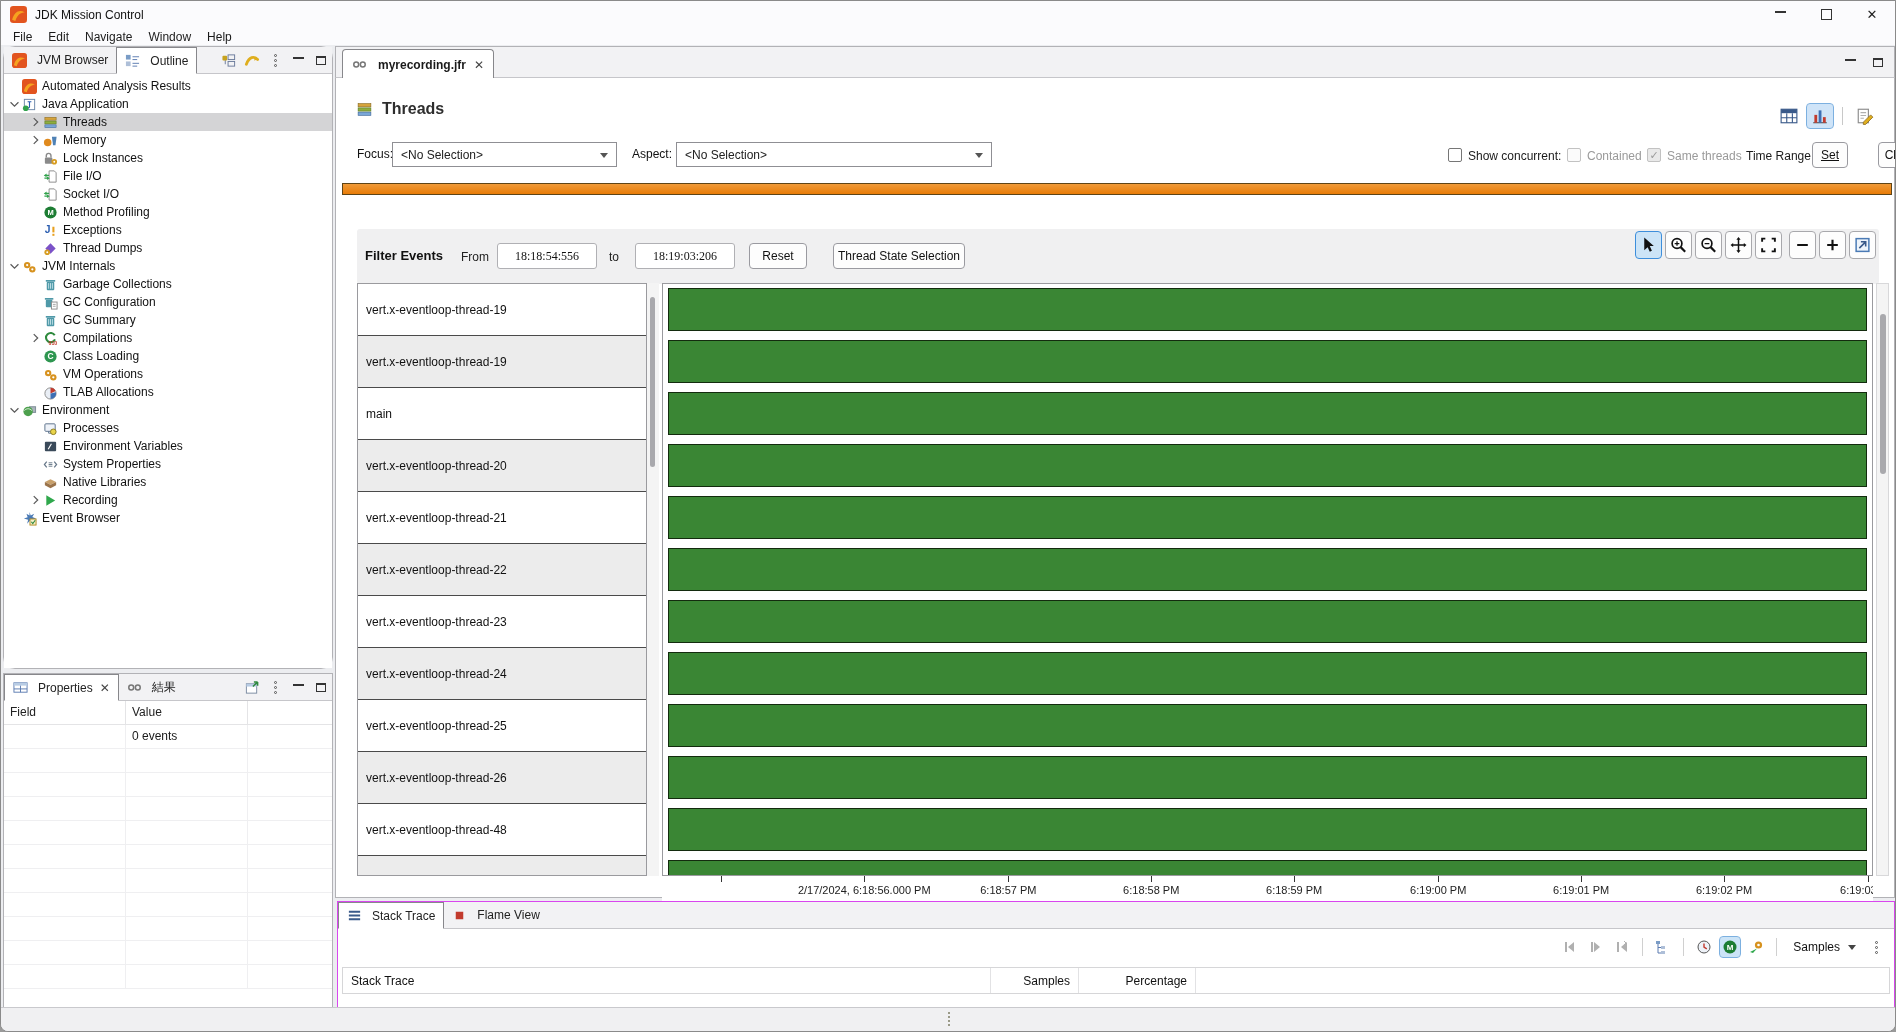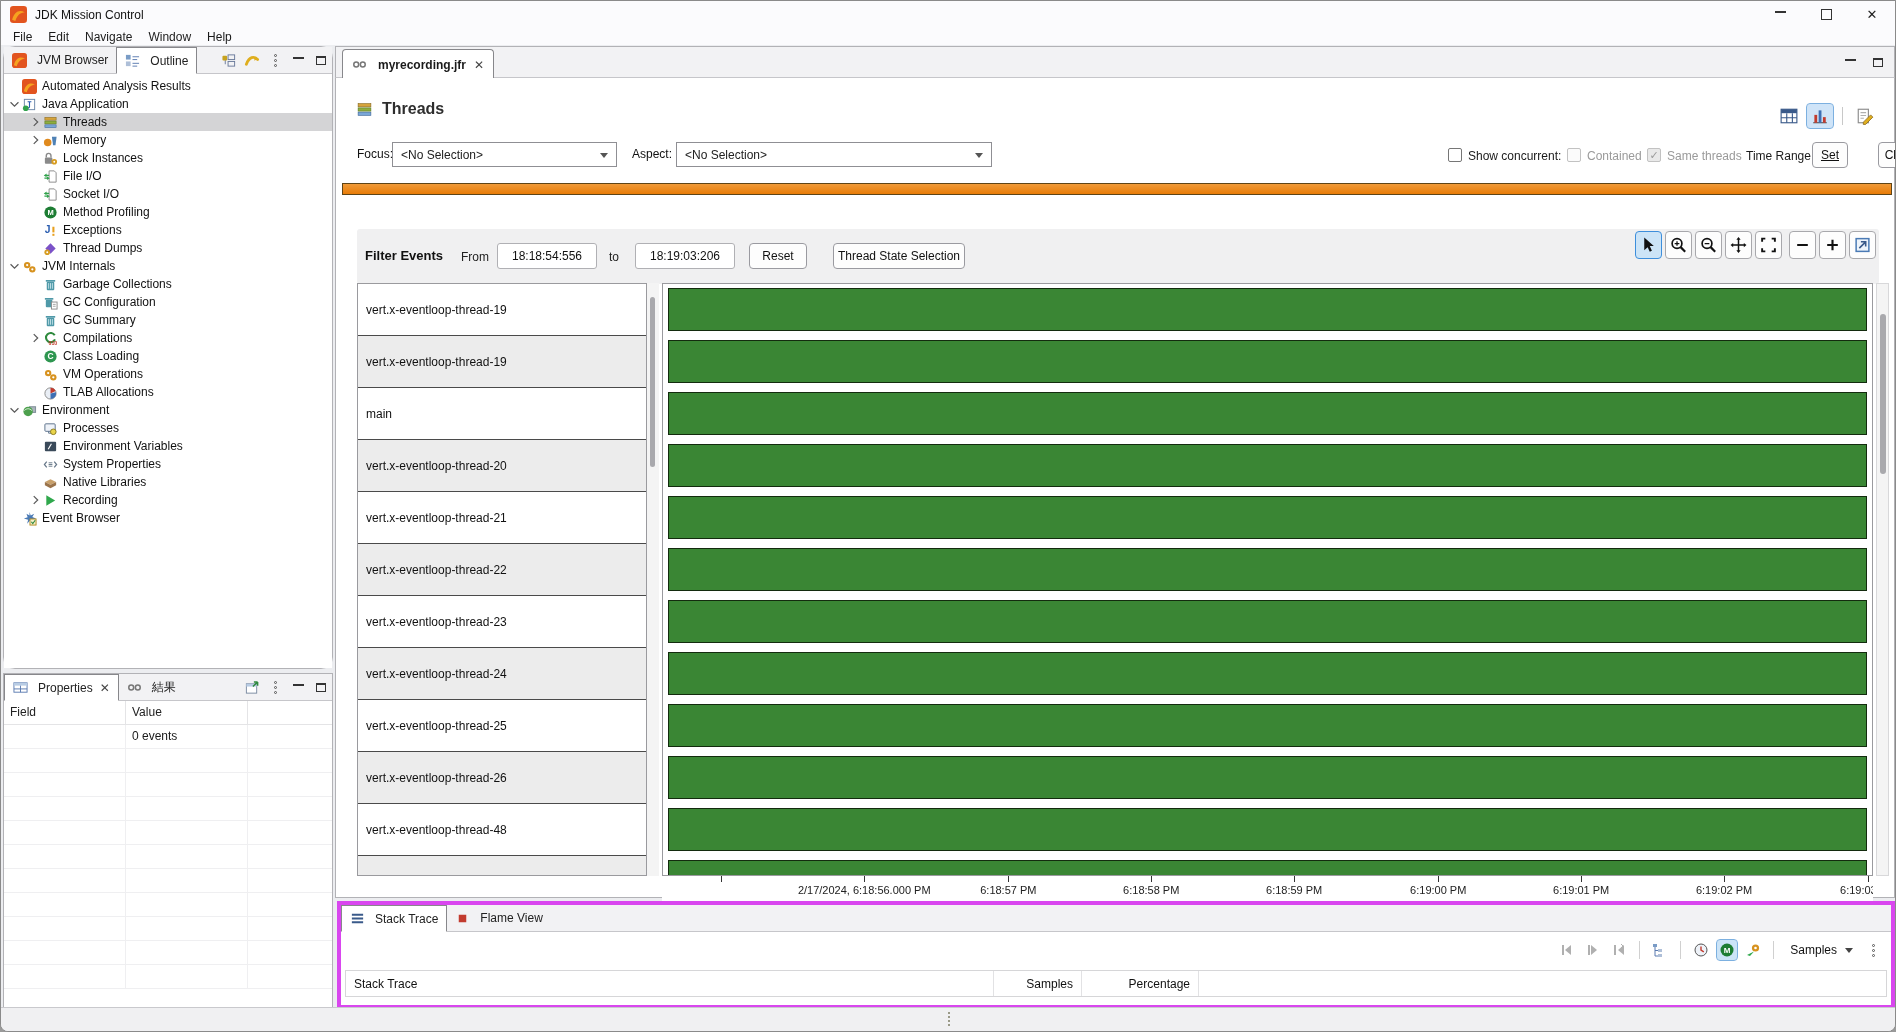--- a/index.html
+++ b/index.html
@@ -68,42 +68,42 @@
   .chk.checked-dis { color:#9a9a9a; background:#e9e9e9; border-color:#c2c2c2; }
   .chk-label { position:absolute; top:9px; font-size:12px; }
   .dim { color:#9a9a9a; }
   .btn { background:#fdfdfd; border:1px solid #9a9aa0; border-radius:4px; display:flex; align-items:center; justify-content:center; font-size:12px; color:#111; }
 
   .orange-bar { position:absolute; background:linear-gradient(#f09a38,#e87c08); border:1px solid #5f4416; }
 
   .filter-strip { position:absolute; left:21px; top:151px; width:1522px; height:55px; background:#f0f0f1; border-radius:3px; }
   .filter-title { position:absolute; left:8px; top:19px; font-size:13px; font-weight:bold; color:#111; }
   .f-label { position:absolute; top:21px; font-size:12px; color:#222; }
-  .time-input { position:absolute; top:14px; width:100px; height:26px; background:#fff; border:1px solid #b0b0b4; border-radius:3px; text-align:center; font-size:12px; font-family:Liberation Sans, sans-serif; color:#111; }
+  .time-input { position:absolute; top:14px; width:100px; height:26px; background:#fff; border:1px solid #b0b0b4; border-radius:3px; text-align:center; font-size:12px; font-family:Liberation Serif, serif; color:#111; }
   .tool-btn { position:absolute; top:2px; width:27px; height:28px; background:#fdfdfd; border:1px solid #a8a8ac; border-radius:4px; padding:4px; }
   .tool-btn.sel { background:#cce4f7; border-color:#3d8edb; }
   .tool-btn.plain { border-color:#a8a8ac; }
 
   
   .thread-list { position:absolute; left:21px; top:205px; width:290px; height:593px; border:1px solid #9a9a9e; background:#fff; overflow:hidden; }
   .thr-row { height:52px; display:flex; align-items:center; padding-left:8px; font-size:12px; color:#111; border-bottom:1px solid #4a4a4a; }
   .thr-row.alt { background:#ececec; }
   .list-sb { position:absolute; left:311px; top:205px; width:12px; height:593px; background:#f4f4f4; }
   .list-sb .thumb { position:absolute; left:3px; width:5px; border-radius:3px; background:#a9a9ad; }
   .chart-canvas { position:absolute; left:326px; top:205px; width:1211px; height:593px; border:1px solid #9a9a9e; background:#fff; overflow:hidden; }
   .gbar { position:absolute; left:5px; right:5px; height:43px; background:#3a8634; border:1px solid #132b0e; }
   .chart-sb { position:absolute; left:1540px; top:205px; width:13px; height:593px; background:#f4f4f4; border:1px solid #d8d8da; }
   .chart-sb .thumb { position:absolute; left:3px; width:6px; border-radius:3px; background:#a9a9ad; }
 
   .time-axis { position:absolute; left:326px; top:798px; width:1211px; height:26px; background:#fff; overflow:hidden; }
   .tick { position:absolute; top:0; width:1px; height:6px; background:#333; }
   .axis-label { position:absolute; top:8px; transform:translateX(-50%); font-size:11px; color:#222; white-space:nowrap; }
 
   
-  .stack-panel { position:absolute; left:336px; top:900px; width:1558px; height:108px; background:#fff; border:4px solid #d946ef; }
+  .stack-panel { position:absolute; left:336px; top:900px; width:1558px; height:108px; background:#fff; border:1px solid #d946ef; }
   .stack-toolbar { position:absolute; left:0; top:27px; right:0; height:36px; background:#fff; display:flex; align-items:center; justify-content:flex-end; gap:6px; padding-right:10px; }
   .sicon { width:20px; height:20px; padding:2px; }
   .sicon.toggle-sel { background:#cce4f7; outline:1px solid #7cb0e0; border-radius:3px; }
   .s-sep { width:1px; height:18px; background:#d0d0d0; margin:0 4px; }
   .samples-dd { display:flex; align-items:center; gap:8px; padding:2px 6px; font-size:12px; color:#111; }
   .dd-arr { width:0; height:0; border-left:4px solid transparent; border-right:4px solid transparent; border-top:5px solid #444; }
   .stack-header { position:absolute; left:4px; top:65px; right:4px; height:27px; border:1px solid #d6d6d8; display:flex; font-size:12px; color:#111; }
   .sh-col { padding:6px 8px; border-right:1px solid #e2e2e4; }
   .sh-c1 { width:648px; } .sh-c2 { width:88px; text-align:right; } .sh-c3 { width:117px; text-align:right; }
   .sh-rest { flex:1; border-right:none; }

